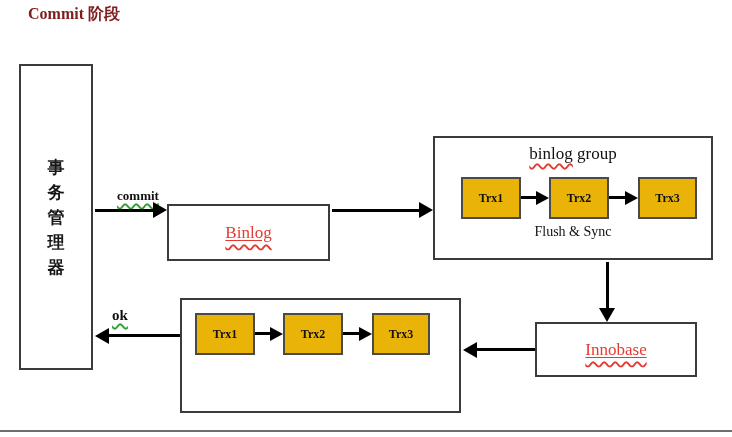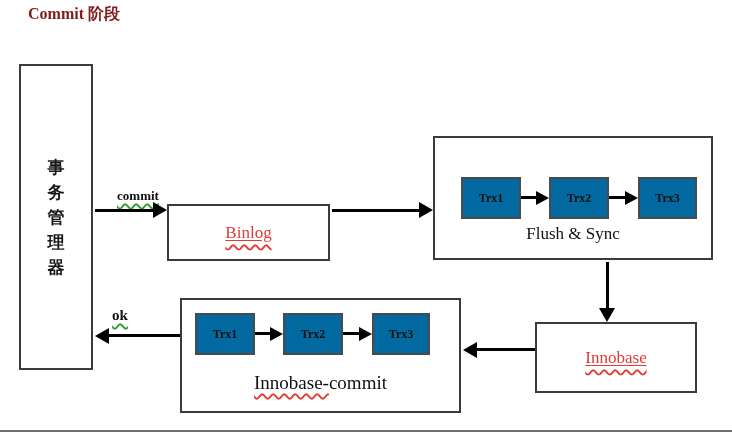--- a/index.html
+++ b/index.html
@@ -45,24 +45,24 @@
     color:#e33b33; font-size:17px;
     text-decoration:underline wavy #e33b33;
     text-decoration-thickness:1.5px; text-underline-offset:6px;
   }
   .red-solid-u { text-decoration:underline solid #e33b33; text-underline-offset:2px; }
   .wavy-red-under {
     text-decoration:underline wavy #e33b33;
     text-decoration-thickness:1.5px; text-underline-offset:4px;
   }
   .group-title { position:absolute; left:0; right:0; top:6px; text-align:center; font-size:17px; color:#111; }
-  .group-footer { position:absolute; left:0; right:0; top:86px; text-align:center; font-size:17px; color:#111; }
+  .group-footer { position:absolute; left:0; right:0; top:86px; text-align:center; font-size:14px; color:#111; }
   .trx {
     position:absolute; width:60px; height:42px;
-    border:2px solid #4a4a4a; box-sizing:border-box; background:#0369a1;
+    border:2px solid #4a4a4a; box-sizing:border-box; background:#eab308;
     display:flex; align-items:center; justify-content:center;
     font-size:12px; font-weight:bold; color:#101010;
   }
   .ic-label { position:absolute; left:0; right:0; top:72px; text-align:center; font-size:19px; color:#111; }
   .divider { position:absolute; left:0; top:430px; width:732px; height:2px; background:#6e6e6e; }
 </style>
 </head>
 <body>
 
 <div id="stage">
@@ -82,49 +82,49 @@
   <div class="ah-right" style="left:153px; top:202px;"></div>
 
   <div class="box center" style="left:167px; top:204px; width:163px; height:57px;">
     <span class="red-wavy-wrap"><span class="red-solid-u">Binlog</span></span>
   </div>
 
   <div class="hline" style="left:332px; top:209px; width:87px;"></div>
   <div class="ah-right" style="left:419px; top:202px;"></div>
 
   <div class="box" style="left:433px; top:136px; width:280px; height:124px;">
+    <div class="group-title"><span class="wavy-red-under">binlog</span><span> group</span></div>
     <div class="trx" style="left:26px; top:39px;">Trx1</div>
     <div class="hline" style="left:86px; top:58px; width:16px;"></div>
     <div class="ah-right-sm" style="left:101px; top:53px;"></div>
     <div class="trx" style="left:114px; top:39px;">Trx2</div>
     <div class="hline" style="left:174px; top:58px; width:17px;"></div>
     <div class="ah-right-sm" style="left:190px; top:53px;"></div>
     <div class="trx" style="left:203px; top:39px; width:59px;">Trx3</div>
     <div class="group-footer">Flush &amp; Sync</div>
   </div>
 
   <div class="vline" style="left:606px; top:262px; height:46px;"></div>
   <div class="ah-down" style="left:599px; top:308px;"></div>
 
-  <div class="box center" style="left:535px; top:322px; width:162px; height:71px;">
+  <div class="box center" style="left:535px; top:322px; width:162px; height:55px;">
     <span class="red-wavy-wrap"><span class="red-solid-u">Innobase</span></span>
   </div>
 
   <div class="ah-left" style="left:463px; top:342px;"></div>
   <div class="hline" style="left:477px; top:348px; width:58px;"></div>
 
   <div class="box" style="left:180px; top:298px; width:281px; height:115px;">
     <div class="trx" style="left:13px; top:13px;">Trx1</div>
     <div class="hline" style="left:73px; top:32px; width:16px;"></div>
     <div class="ah-right-sm" style="left:88px; top:27px;"></div>
     <div class="trx" style="left:101px; top:13px;">Trx2</div>
     <div class="hline" style="left:161px; top:32px; width:17px;"></div>
     <div class="ah-right-sm" style="left:177px; top:27px;"></div>
     <div class="trx" style="left:190px; top:13px; width:58px;">Trx3</div>
-    <div class="ic-label"><span class="wavy-red-under">Innobase-</span><span>commit</span></div>
   </div>
 
   <div class="edge-label" style="left:98px; top:307px; width:44px; font-size:15px;">ok</div>
   <div class="ah-left" style="left:95px; top:328px;"></div>
   <div class="hline" style="left:109px; top:334px; width:71px;"></div>
 
   <div class="divider"></div>
 
 </div>
 

